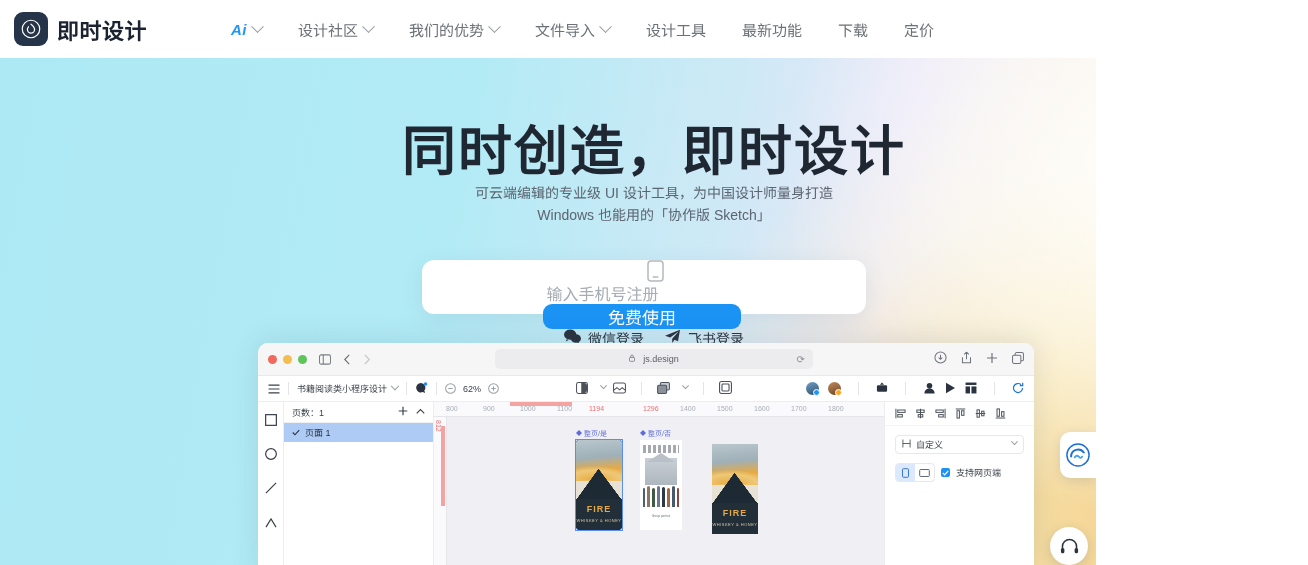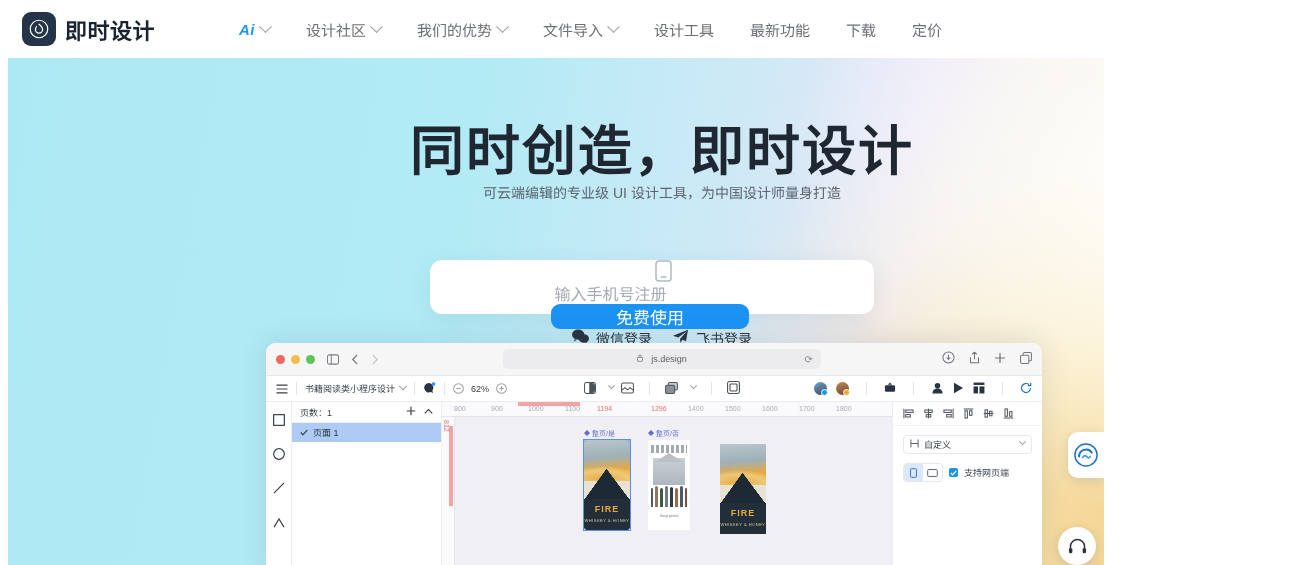--- a/index.html
+++ b/index.html
@@ -2,21 +2,21 @@
 <html lang="zh-CN"><head>
 <meta charset="utf-8">
 <style>
   * { box-sizing: border-box; margin: 0; padding: 0; }
   html, body {
     width: 1308px; height: 565px;
     font-family: "Liberation Sans", "DejaVu Sans", sans-serif;
     overflow: hidden;
     background: #ffffff;
   }
-  #root { position: relative; width: 1096px; height: 565px; overflow: hidden; margin-left: 8px; }
+  #root { position: relative; width: 1096px; height: 565px; overflow: hidden; }
 
   
   .header {
     position: absolute; left: 0; top: 0; width: 1308px; height: 58px;
     background: #ffffff; display: flex; align-items: center; z-index: 30;
   }
   .brand { display: flex; align-items: center; margin-left: 14px; }
   .brand-mark {
     width: 34px; height: 34px; border-radius: 9px; background: #253449;
     display: flex; align-items: center; justify-content: center;
@@ -332,20 +332,21 @@
       <div class="btn-free">免费使用</div>
     </div>
   </div>
 
   <div class="hero">
     <div class="hero-bg"></div>
 
     <div class="hero-title">同时创造，即时设计</div>
     <div class="hero-sub">
       <div>可云端编辑的专业级 UI 设计工具，为中国设计师量身打造</div>
+      <div>Windows 也能用的「协作版 Sketch」</div>
     </div>
 
     <div class="signup">
       <span class="phone-icon">
         <svg width="17" height="22" viewBox="0 0 17 22" fill="none">
           <rect x="1" y="1" width="15" height="20" rx="3" stroke="#b3b9c0" stroke-width="1.5"></rect>
           <rect x="5.5" y="16.2" width="6" height="1.6" rx=".8" fill="#b3b9c0"></rect>
         </svg>
       </span>
       <input class="signup-input" type="text" placeholder="输入手机号注册" style="">

